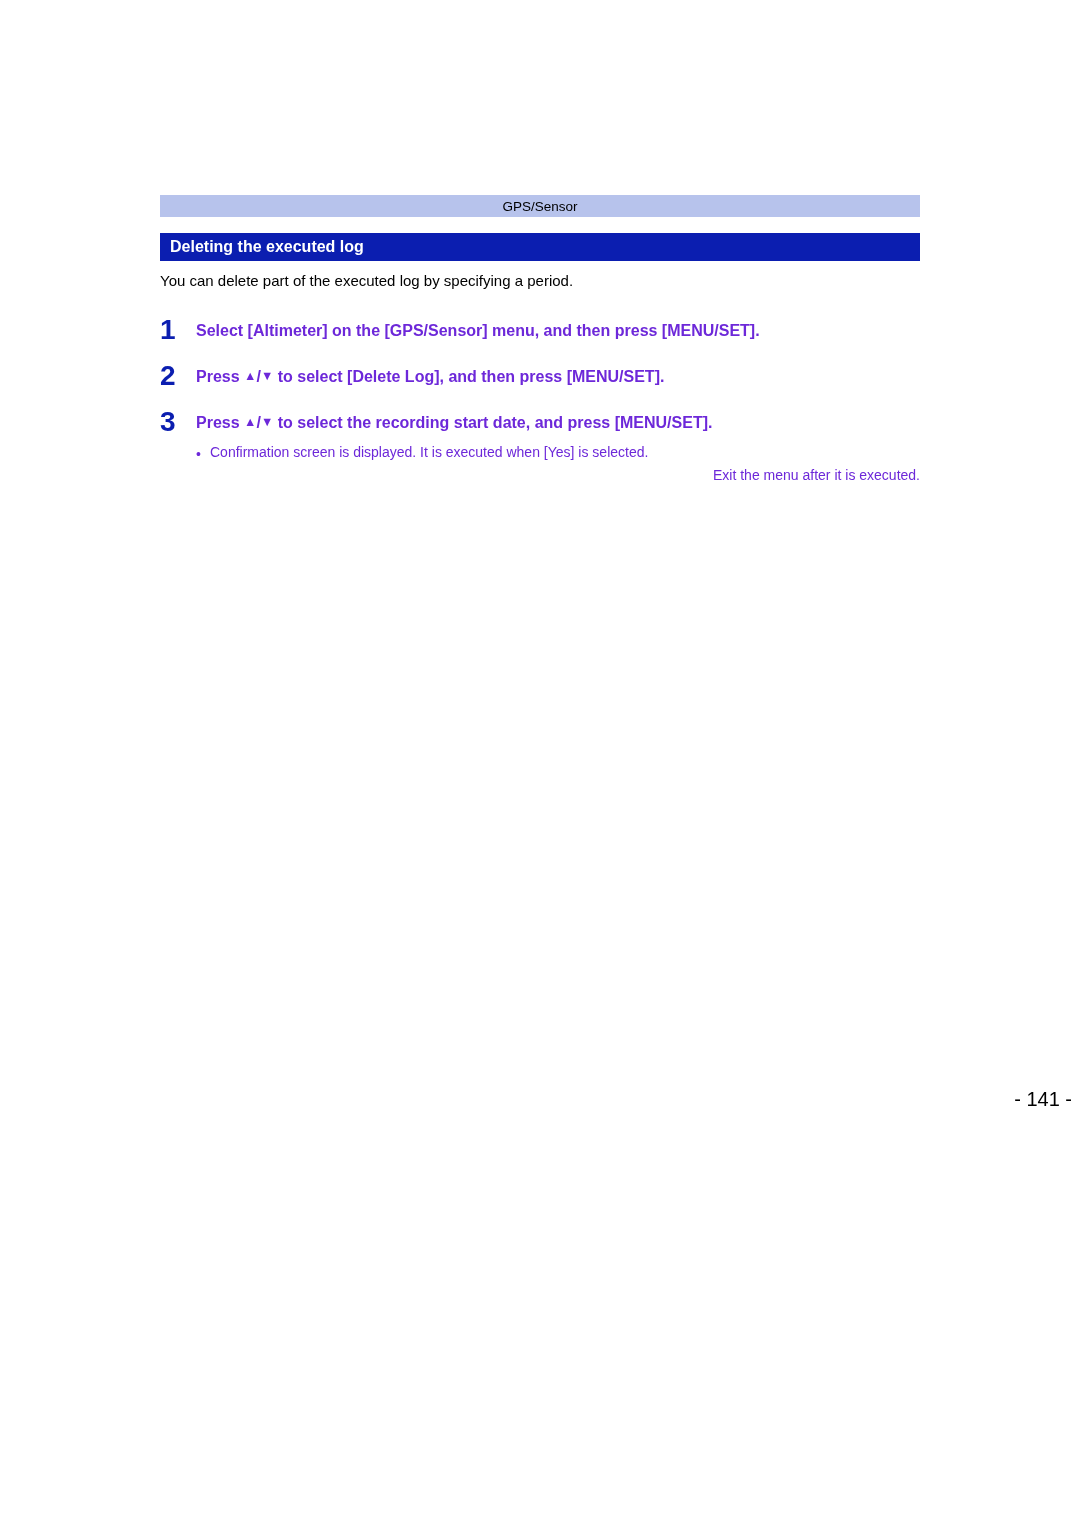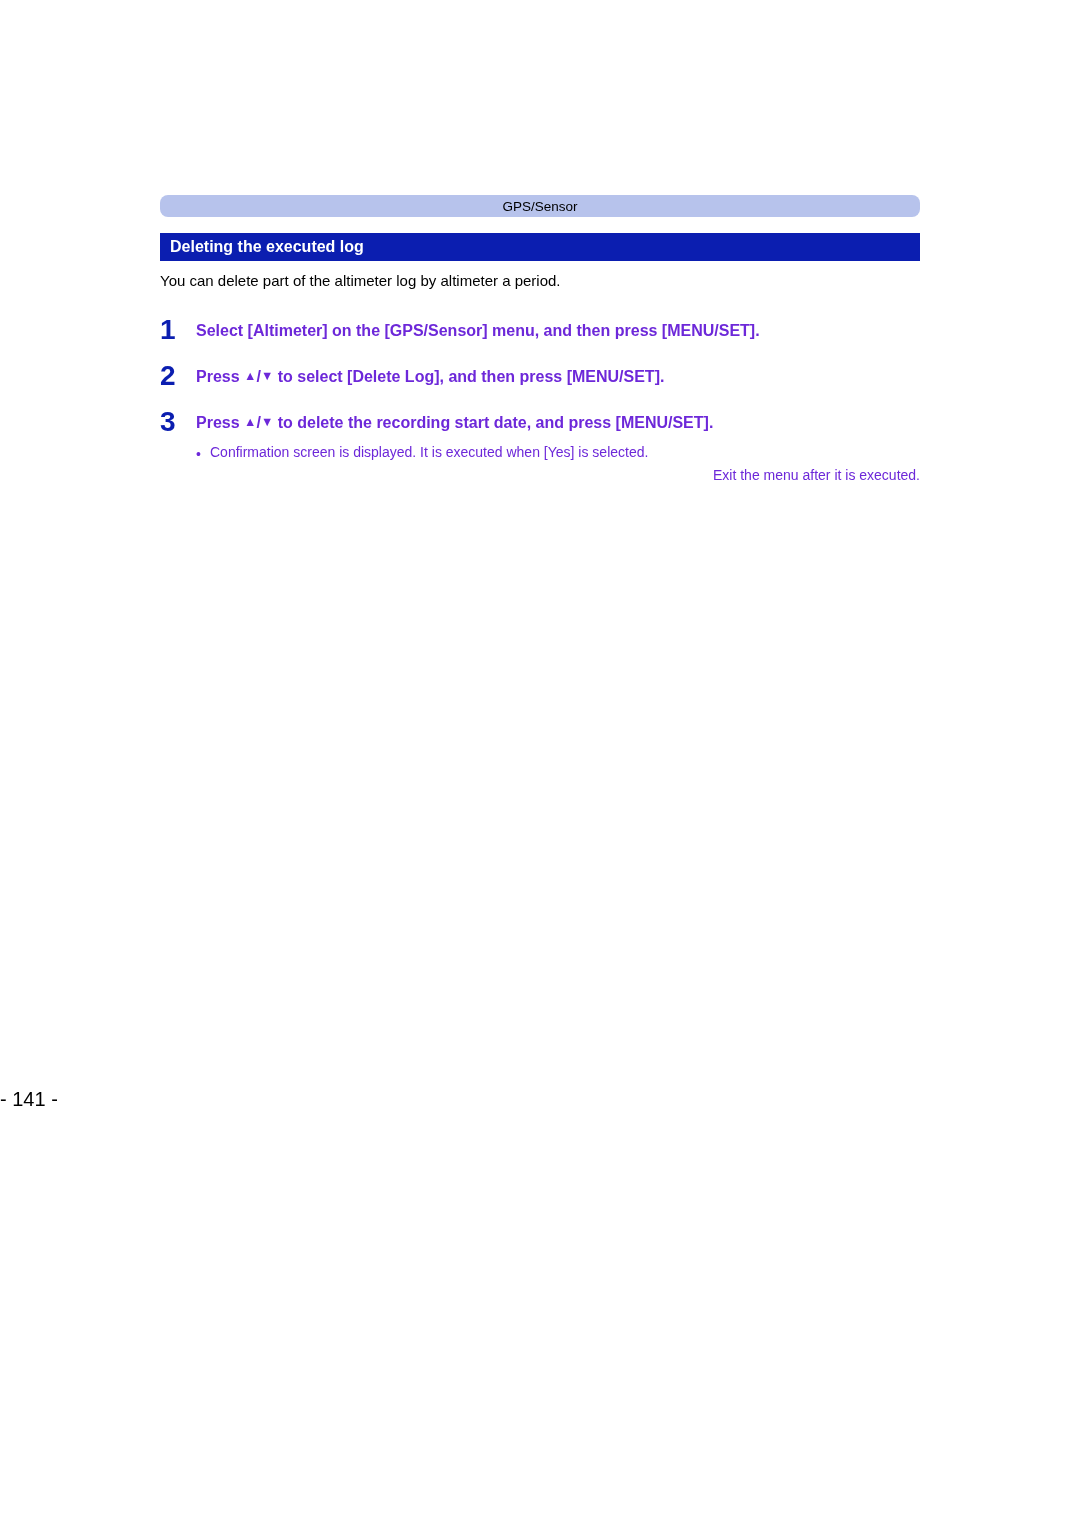--- a/index.html
+++ b/index.html
@@ -11,21 +11,21 @@
   }
   .page {
     width: 1080px;
     height: 1526px;
     position: relative;
     box-sizing: border-box;
     padding: 195px 160px 0 160px;
   }
   .breadcrumb-bar {
     background: #b7c3ec;
-    border-radius: 8px;
+    border-radius: 0;
     height: 22px;
     display: flex;
     align-items: center;
     justify-content: center;
     font-size: 13.5px;
     color: #000000;
     margin-bottom: 16px;
   }
   .section-title {
     background: #0b1eb0;
@@ -91,58 +91,58 @@
   .bullet-text {
     flex: 1;
   }
   .sub-indent {
     padding-left: 14px;
     text-align: right;
   }
   .page-number {
     position: absolute;
     left: 0;
-    right: 1px;
+    right: 8px;
     bottom: 415px;
-    text-align: left;
+    text-align: right;
     font-size: 20px;
     color: #000000;
   }
 </style>
 </head>
 <body>
 
 <div class="page">
 
   <div class="breadcrumb-bar">
     <span>GPS/Sensor</span>
   </div>
 
   <div class="section-title">Deleting the executed log</div>
 
-  <div class="intro-text">You can delete part of the altimeter log by altimeter a period.</div>
+  <div class="intro-text">You can delete part of the executed log by specifying a period.</div>
 
   <div class="steps">
 
     <div class="step">
       <div class="step-number">1</div>
       <div class="step-body">Select [Altimeter] on the [GPS/Sensor] menu, and then press [MENU/SET].</div>
     </div>
 
     <div class="step">
       <div class="step-number">2</div>
       <div class="step-body">
         <span>Press </span><span class="tri">▲</span>/<span class="tri">▼</span><span> to select [Delete Log], and then press [MENU/SET].</span>
       </div>
     </div>
 
     <div class="step">
       <div class="step-number">3</div>
       <div class="step-body">
-        <span>Press </span><span class="tri">▲</span>/<span class="tri">▼</span><span> to delete the recording start date, and press [MENU/SET].</span>
+        <span>Press </span><span class="tri">▲</span>/<span class="tri">▼</span><span> to select the recording start date, and press [MENU/SET].</span>
 
         <div class="sub-notes">
           <div class="bullet-row">
             <div class="bullet-dot">•</div>
             <div class="bullet-text">Confirmation screen is displayed. It is executed when [Yes] is selected.</div>
           </div>
           <div class="sub-indent">Exit the menu after it is executed.</div>
         </div>
       </div>
     </div>

